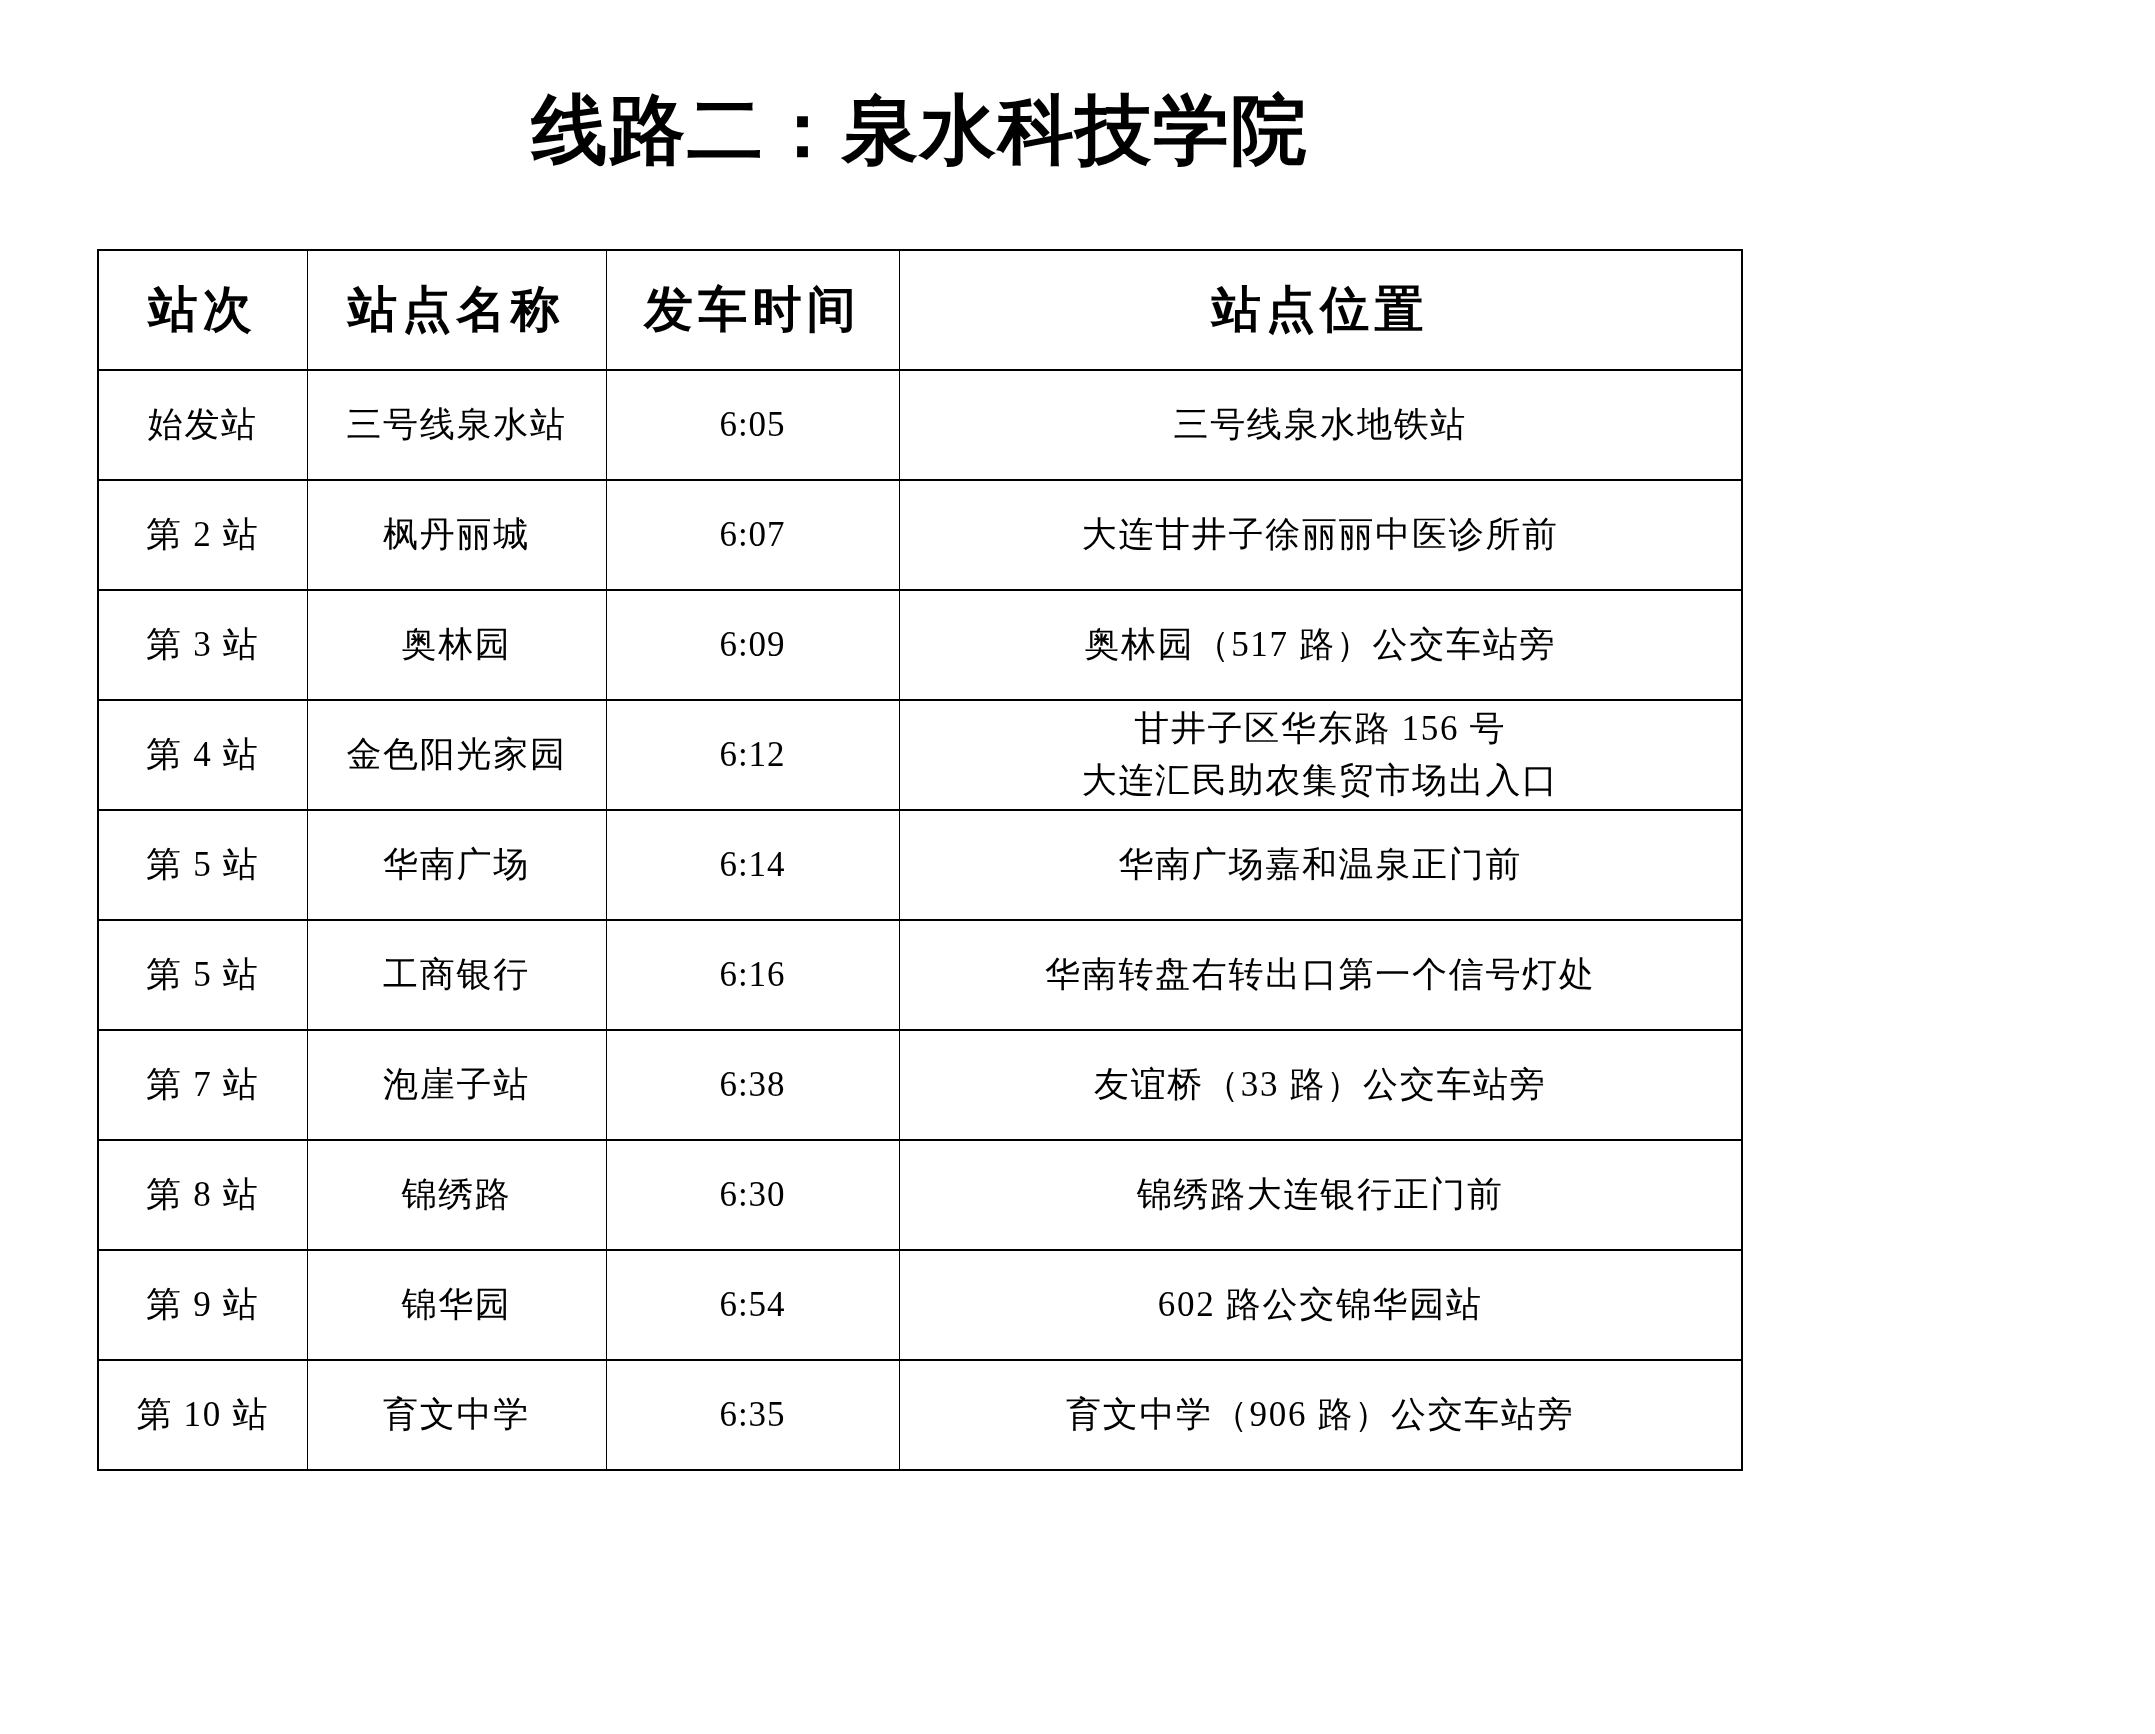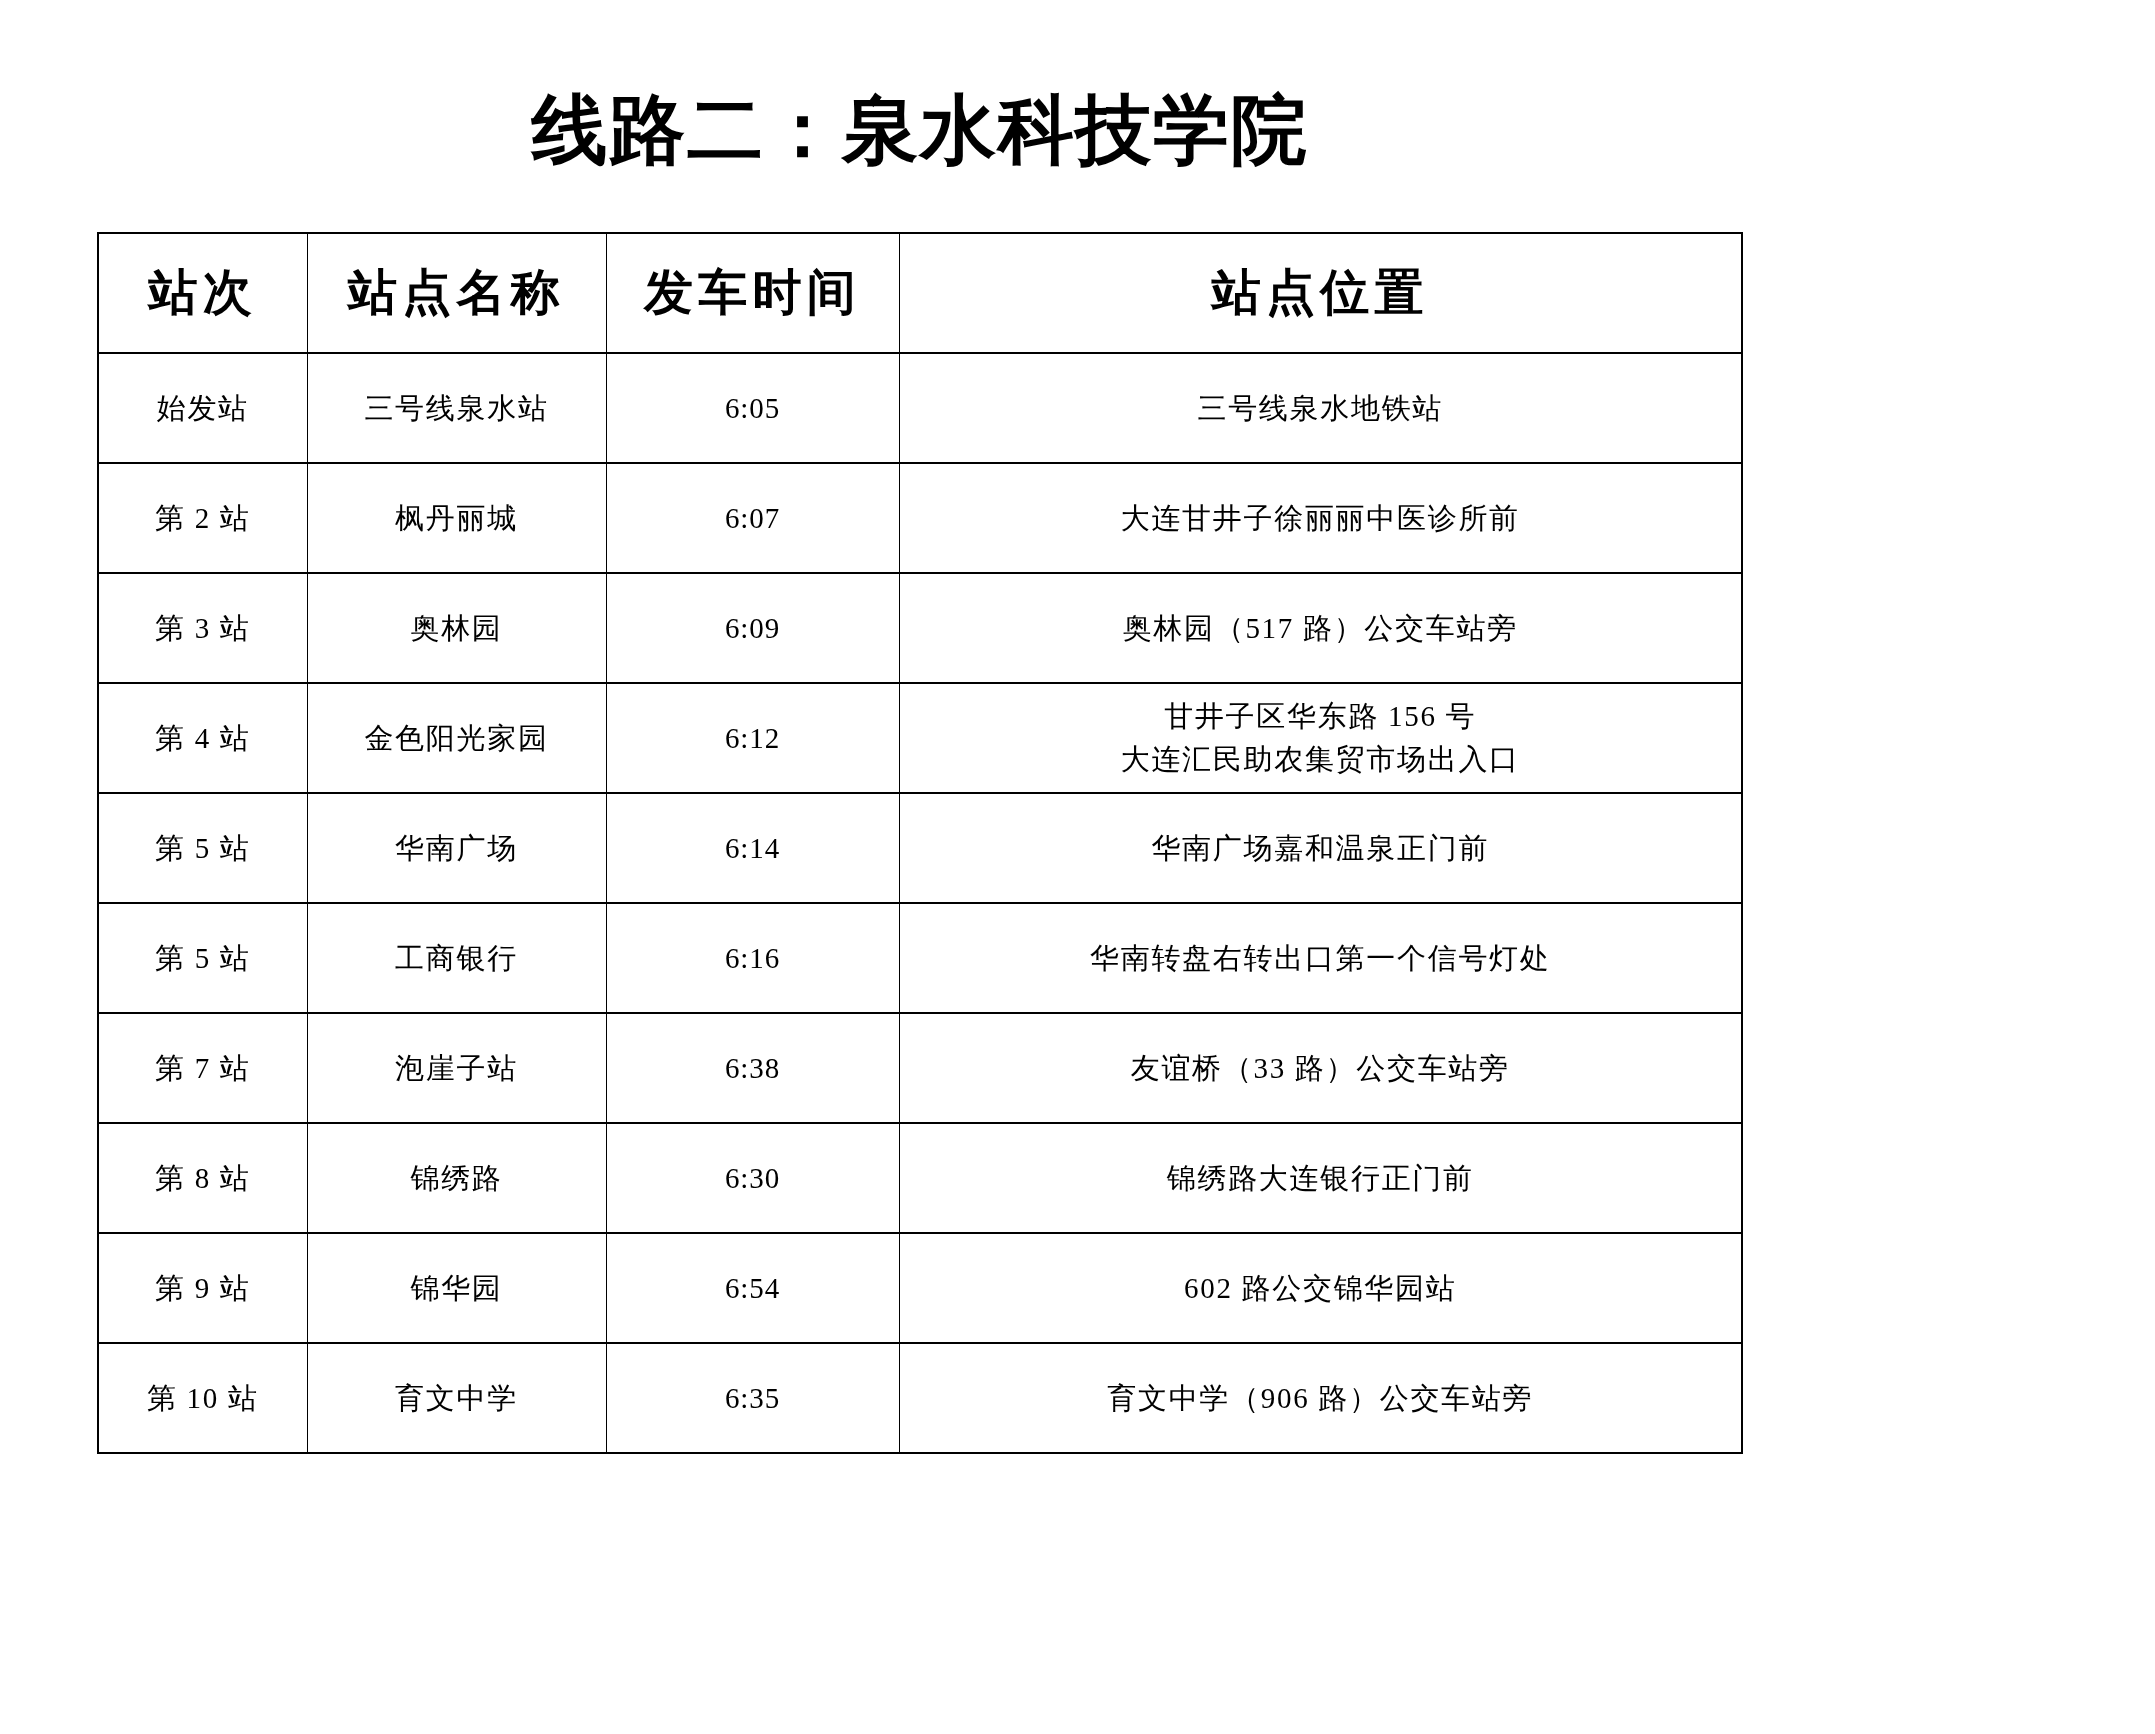--- a/index.html
+++ b/index.html
@@ -24,21 +24,21 @@
     margin: 0 auto;
     text-align: center;
     font-size: 76px;
     font-weight: bold;
     letter-spacing: 1.7px;
     line-height: 1.15;
     font-family: "Liberation Serif", "DejaVu Serif", serif;
   }
   table.schedule {
     width: 1644px;
-    margin: 58px auto 0 auto;
+    margin: 75px auto 0 auto;
     border-collapse: collapse;
     table-layout: fixed;
     border: 2.6px solid #000000;
   }
   table.schedule th,
   table.schedule td {
     border: 1.7px solid #000000;
     border-top-width: 2.6px;
     border-bottom-width: 2.6px;
     text-align: center;
@@ -52,21 +52,21 @@
   }
   table.schedule th {
     font-size: 49px;
     font-weight: bold;
     letter-spacing: 5.2px;
   }
   table.schedule tbody tr {
     height: 110px;
   }
   table.schedule td {
-    font-size: 29px;
+    font-size: 35px;
     letter-spacing: 1.7px;
     line-height: 1.5;
     white-space: pre-line;
   }
   table.schedule td.time-cell {
     letter-spacing: 0.9px;
   }
   col.c-stop { width: 209px; }
   col.c-name { width: 299px; }
   col.c-time { width: 293px; }

